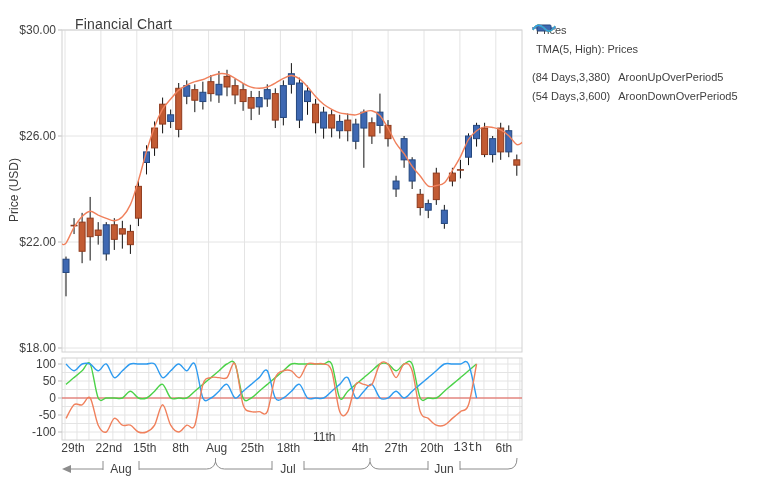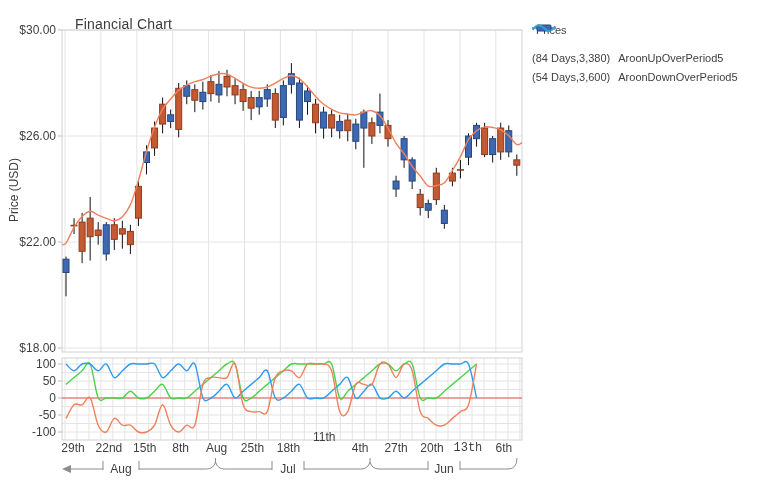--- a/index.html
+++ b/index.html
@@ -283,20 +283,28 @@
   <div class="legend">
     <div class="legend-row">
       <span class="lg-icon">
         <svg width="24" height="12">
           <line x1="0" y1="6" x2="24" y2="6" stroke-width="1.4" stroke="#3E68B2"></line>
           <rect x="5" y="3" width="14" height="6" rx="1" stroke-width="1" fill="#3E68B2" stroke="#24477E"></rect>
         </svg>
       </span>
       <span class="lg-label">Prices</span>
     </div>
+    <div class="legend-row">
+      <span class="lg-icon">
+        <svg width="24" height="12">
+          <path d="M1 8 C 4 2, 8 2, 12 6 S 19 11, 23 4" fill="none" stroke-width="1.4" stroke="#F0805C"></path>
+        </svg>
+      </span>
+      <span class="lg-label">TMA(5, High): Prices</span>
+    </div>
     <div class="legend-gap"></div>
     <div class="legend-row">
       <span class="lg-value">(84 Days,3,380)</span>
       <span class="lg-icon">
         <svg width="24" height="12">
           <path d="M1 8 C 4 2, 8 2, 12 6 S 19 11, 23 4" fill="none" stroke-width="1.4" stroke="#4BD248"></path>
         </svg>
       </span>
       <span class="lg-label">AroonUpOverPeriod5</span>
     </div>

